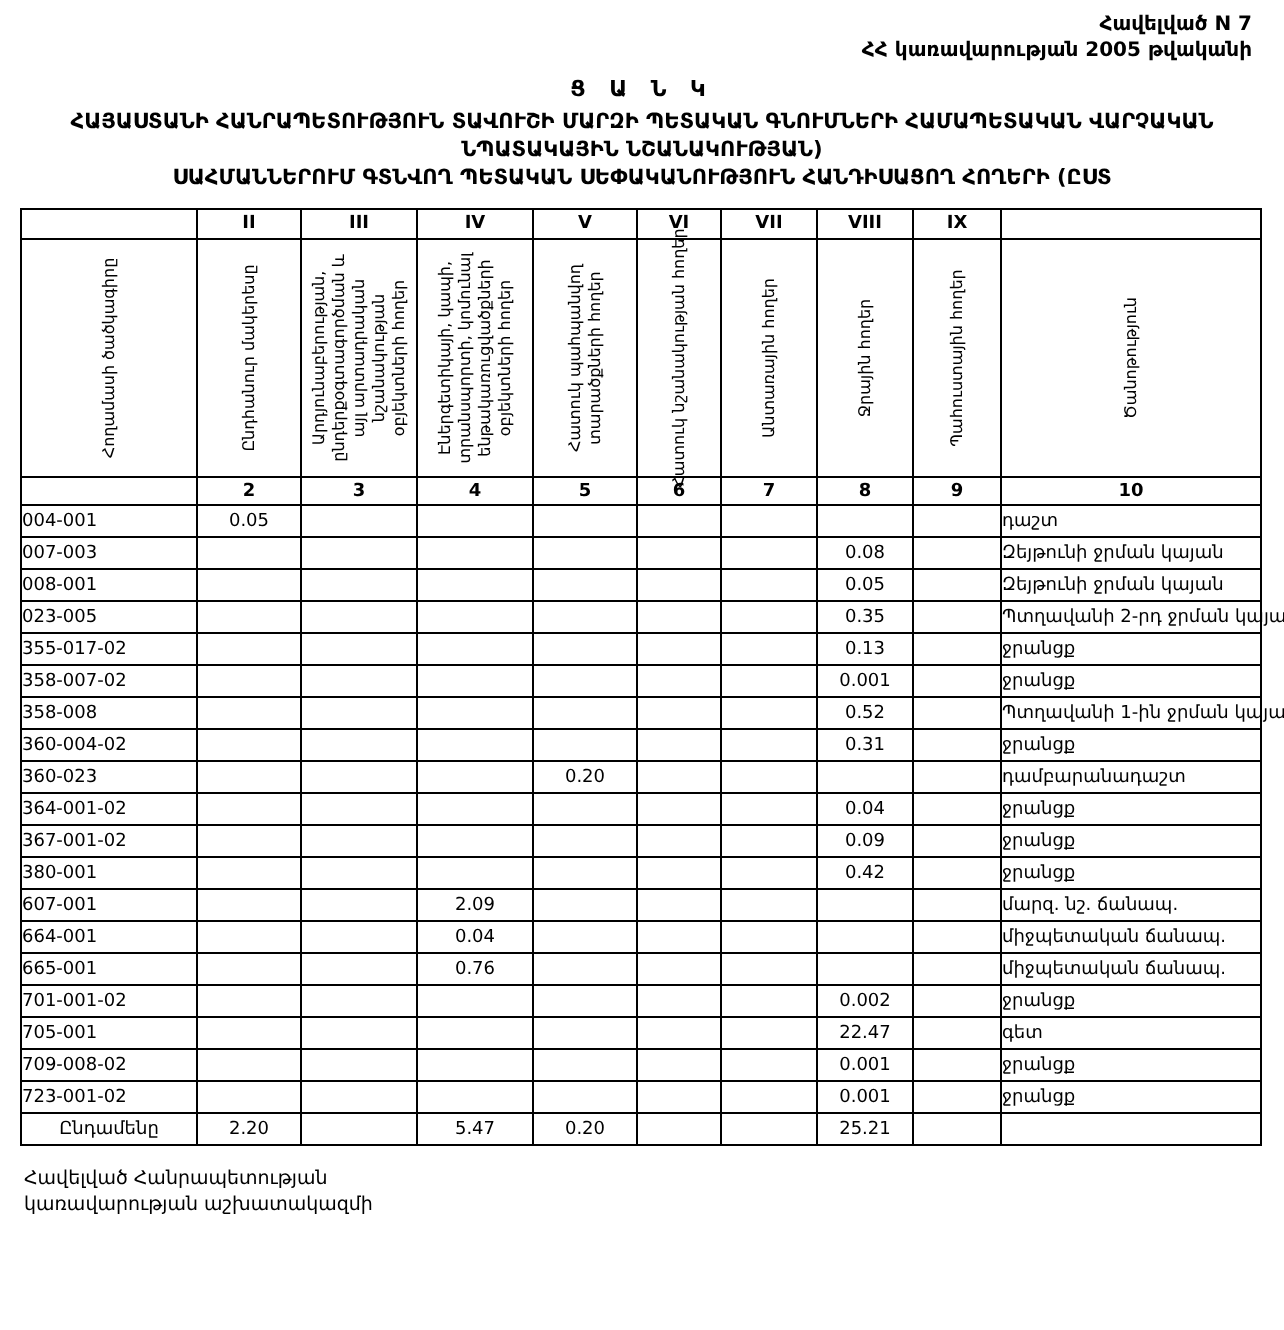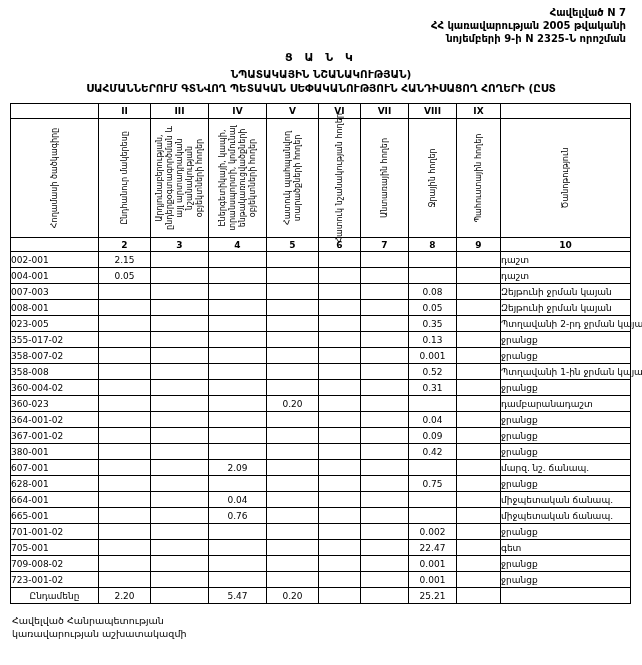--- a/index.html
+++ b/index.html
@@ -126,25 +126,25 @@
   .col-10 { width: 130px; }
 </style>
 </head>
 <body>
 
 <div class="page">
 
   <div class="doc-header">
     <div>Հավելված N 7</div>
     <div>ՀՀ կառավարության 2005 թվականի</div>
-    <div>նոյեմբերի 9-ի N 2325-Ն որոշման</div>
   </div>
 
   <div class="title-block">
     <div class="title-main">Ց Ա Ն Կ</div>
+    <div class="title-line">ՀԱՅԱՍՏԱՆԻ ՀԱՆՐԱՊԵՏՈՒԹՅՈՒՆ ՏԱՎՈՒՇԻ ՄԱՐԶԻ ՊԵՏԱԿԱՆ ԳՆՈՒՄՆԵՐԻ ՀԱՄԱՊԵՏԱԿԱՆ ՎԱՐՉԱԿԱՆ</div>
     <div class="title-line">ՆՊԱՏԱԿԱՅԻՆ ՆՇԱՆԱԿՈՒԹՅԱՆ)</div>
     <div class="title-line">ՍԱՀՄԱՆՆԵՐՈՒՄ ԳՏՆՎՈՂ  ՊԵՏԱԿԱՆ ՍԵՓԱԿԱՆՈՒԹՅՈՒՆ ՀԱՆԴԻՍԱՑՈՂ ՀՈՂԵՐԻ  (ԸՍՏ</div>
   </div>
 
   <table class="grid">
     <colgroup>
       <col class="col-code">
         <col class="col-2">
         <col class="col-3">
         <col class="col-4">
@@ -208,32 +208,20 @@
         <th class="hdr-num">5</th>
         <th class="hdr-num">6</th>
         <th class="hdr-num">7</th>
         <th class="hdr-num">8</th>
         <th class="hdr-num">9</th>
         <th class="hdr-num">10</th>
       </tr>
     </thead>
     <tbody>
       <tr>
-        <td class="c-code">002-001</td>
-        <td class="c-num">2.15</td>
-        <td class="c-num"></td>
-        <td class="c-num"></td>
-        <td class="c-num"></td>
-        <td class="c-num"></td>
-        <td class="c-num"></td>
-        <td class="c-num"></td>
-        <td class="c-num"></td>
-        <td class="c-note">դաշտ</td>
-      </tr>
-      <tr>
         <td class="c-code">004-001</td>
         <td class="c-num">0.05</td>
         <td class="c-num"></td>
         <td class="c-num"></td>
         <td class="c-num"></td>
         <td class="c-num"></td>
         <td class="c-num"></td>
         <td class="c-num"></td>
         <td class="c-num"></td>
         <td class="c-note">դաշտ</td>
@@ -374,32 +362,20 @@
         <td class="c-code">607-001</td>
         <td class="c-num"></td>
         <td class="c-num"></td>
         <td class="c-num">2.09</td>
         <td class="c-num"></td>
         <td class="c-num"></td>
         <td class="c-num"></td>
         <td class="c-num"></td>
         <td class="c-num"></td>
         <td class="c-note">մարզ. նշ. ճանապ.</td>
-      </tr>
-      <tr>
-        <td class="c-code">628-001</td>
-        <td class="c-num"></td>
-        <td class="c-num"></td>
-        <td class="c-num"></td>
-        <td class="c-num"></td>
-        <td class="c-num"></td>
-        <td class="c-num"></td>
-        <td class="c-num">0.75</td>
-        <td class="c-num"></td>
-        <td class="c-note">ջրանցք</td>
       </tr>
       <tr>
         <td class="c-code">664-001</td>
         <td class="c-num"></td>
         <td class="c-num"></td>
         <td class="c-num">0.04</td>
         <td class="c-num"></td>
         <td class="c-num"></td>
         <td class="c-num"></td>
         <td class="c-num"></td>

